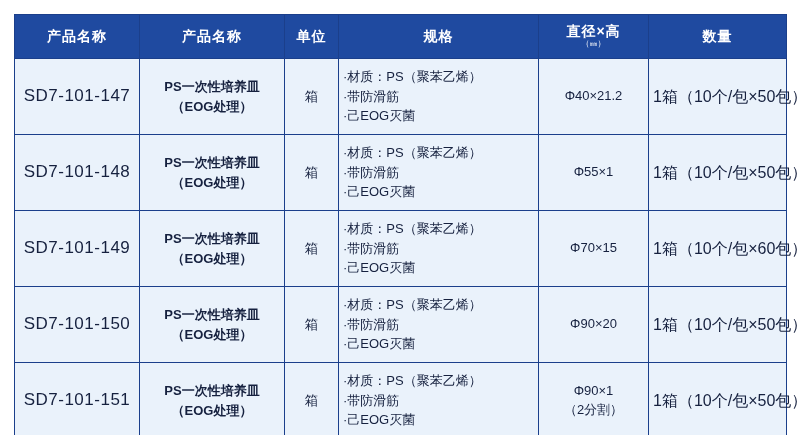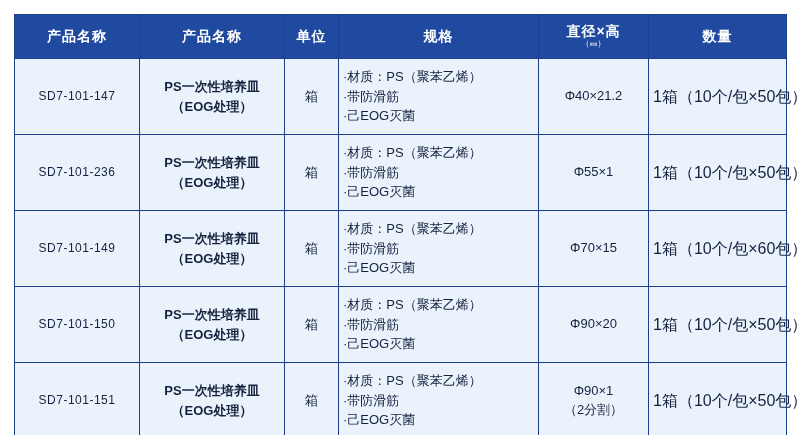--- a/index.html
+++ b/index.html
@@ -60,21 +60,21 @@
   }
   tbody td {
     background: #eaf2fb;
     color: #16213f;
     font-size: 13px;
     text-align: center;
     line-height: 1.45;
   }
   td.model {
     letter-spacing: 0.5px;
-    font-size: 12px;
+    font-size: 17px;
   }
   td.name .nm-line {
     display: block;
     line-height: 1.5;
     font-weight: bold;
   }
   td.unit {
     font-size: 13.5px;
   }
   td.spec {
@@ -151,21 +151,21 @@
           <span class="spec-line">·带防滑筋</span>
           <span class="spec-line">·己EOG灭菌</span>
         </td>
         <td class="dim">
           <span class="dim-line">Φ40×21.2</span>
           <span class="dim-line"></span>
         </td>
         <td class="qty">1箱（10个/包×50包）</td>
       </tr>
       <tr>
-        <td class="model">SD7-101-236</td>
+        <td class="model">SD7-101-148</td>
         <td class="name">
           <span class="nm-line">PS一次性培养皿</span>
           <span class="nm-line">（EOG处理）</span>
         </td>
         <td class="unit">箱</td>
         <td class="spec">
           <span class="spec-line">·材质：PS（聚苯乙烯）</span>
           <span class="spec-line">·带防滑筋</span>
           <span class="spec-line">·己EOG灭菌</span>
         </td>

